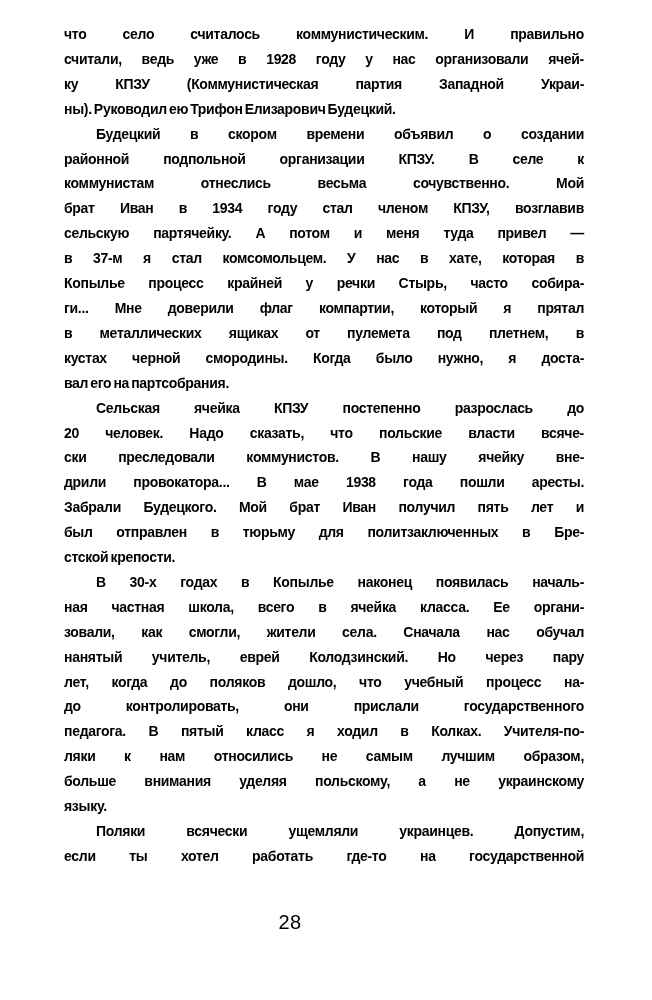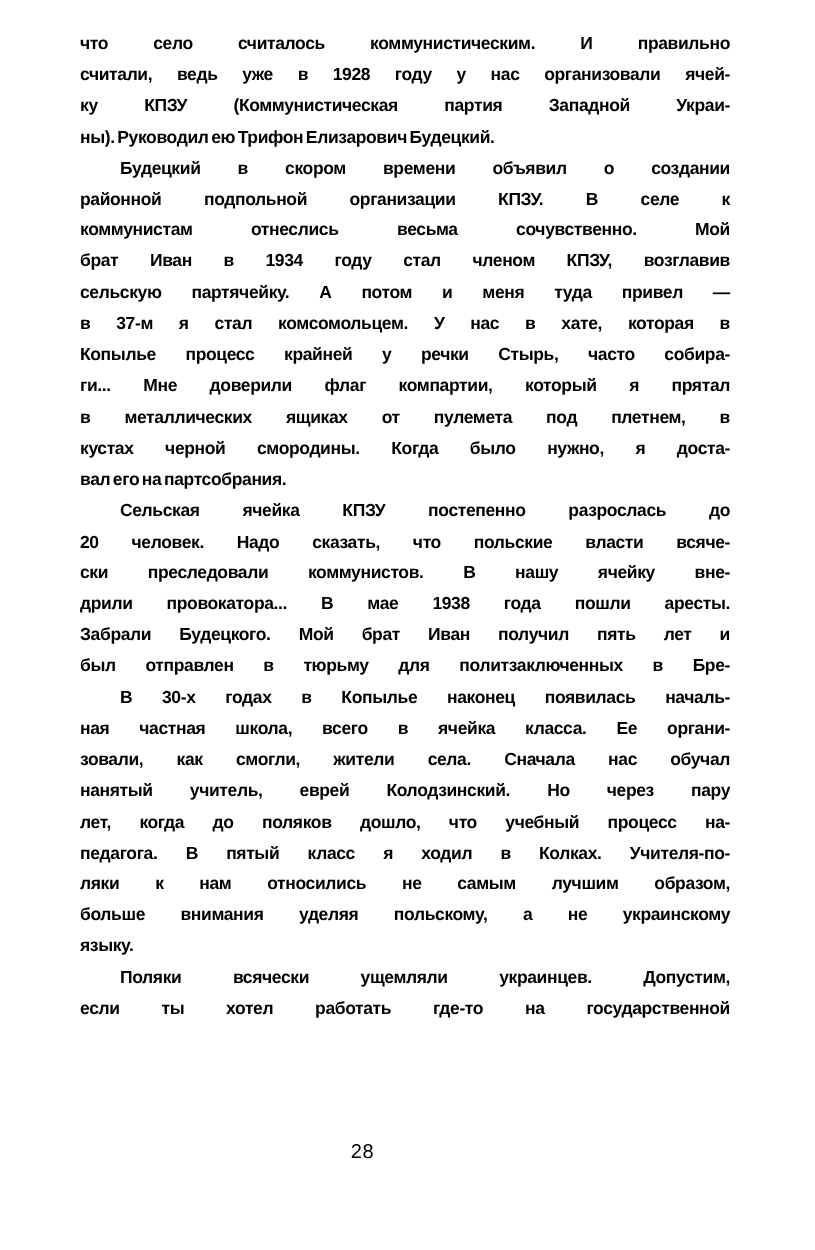--- a/index.html
+++ b/index.html
@@ -44,21 +44,21 @@
   }
   .line.endline {
     text-align-last: left;
   }
   .folio {
     position: absolute;
     left: 0;
     top: 910px;
     width: 580px;
     text-align: center;
-    font-size: 16px;
+    font-size: 20px;
     font-weight: 400;
     line-height: 24px;
     letter-spacing: 0.5px;
   }
 </style>
 </head>
 <body style="background: rgb(255, 255, 255);">
 
 <div class="page" style="background: rgb(255, 255, 255); color: rgb(0, 0, 0);">
   <main class="text-block" id="textBlock">
@@ -81,27 +81,29 @@
         <div class="line">кустах черной смородины. Когда было нужно, я доста-</div>
         <div class="line endline">вал его на партсобрания.</div>
       </div>
       <div class="para">
         <div class="line indent">Сельская ячейка КПЗУ постепенно разрослась до</div>
         <div class="line">20 человек. Надо сказать, что польские власти всяче-</div>
         <div class="line">ски преследовали коммунистов. В нашу ячейку вне-</div>
         <div class="line">дрили провокатора... В мае 1938 года пошли аресты.</div>
         <div class="line">Забрали Будецкого. Мой брат Иван получил пять лет и</div>
         <div class="line">был отправлен в тюрьму для политзаключенных в Бре-</div>
+        <div class="line endline">стской крепости.</div>
       </div>
       <div class="para">
         <div class="line indent">В 30-х годах в Копылье наконец появилась началь-</div>
         <div class="line">ная частная школа, всего в ячейка класса. Ее органи-</div>
         <div class="line">зовали, как смогли, жители села. Сначала нас обучал</div>
         <div class="line">нанятый учитель, еврей Колодзинский. Но через пару</div>
         <div class="line">лет, когда до поляков дошло, что учебный процесс на-</div>
+        <div class="line">до контролировать, они прислали государственного</div>
         <div class="line">педагога. В пятый класс я ходил в Колках. Учителя-по-</div>
         <div class="line">ляки к нам относились не самым лучшим образом,</div>
         <div class="line">больше внимания уделяя польскому, а не украинскому</div>
         <div class="line endline">языку.</div>
       </div>
       <div class="para">
         <div class="line indent">Поляки всячески ущемляли украинцев. Допустим,</div>
         <div class="line">если ты хотел работать где-то на государственной</div>
       </div>
     </main>

